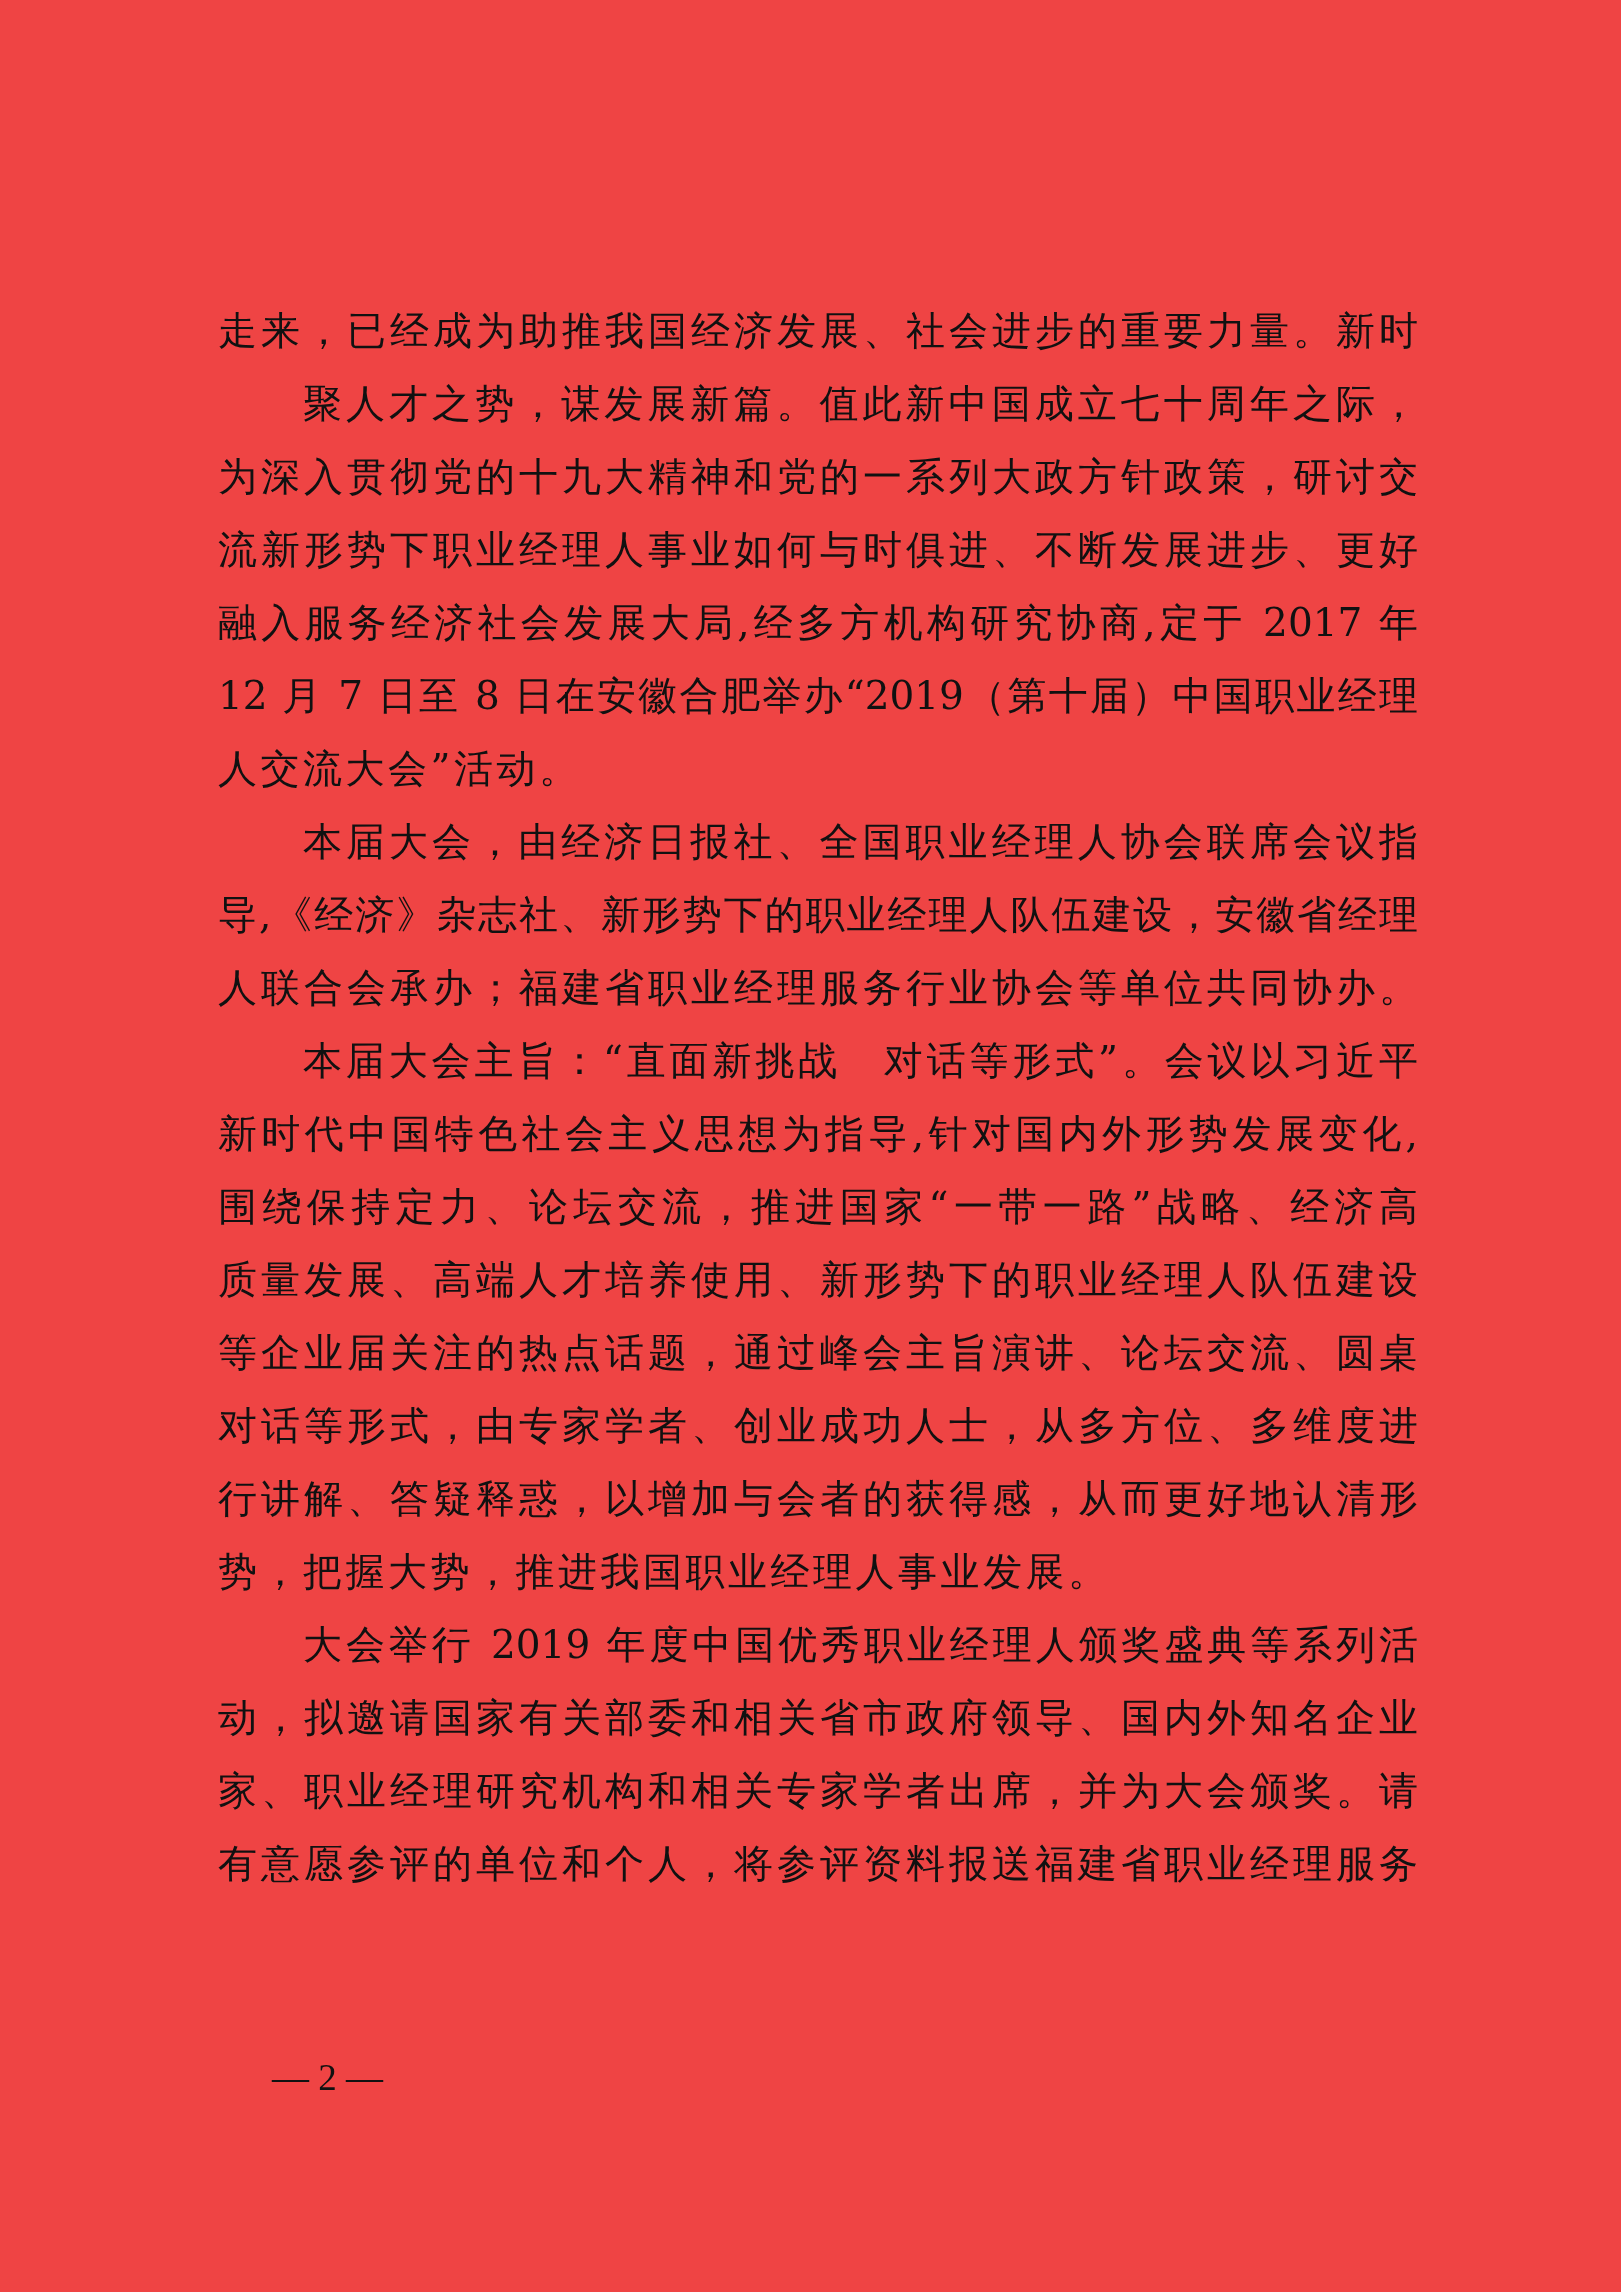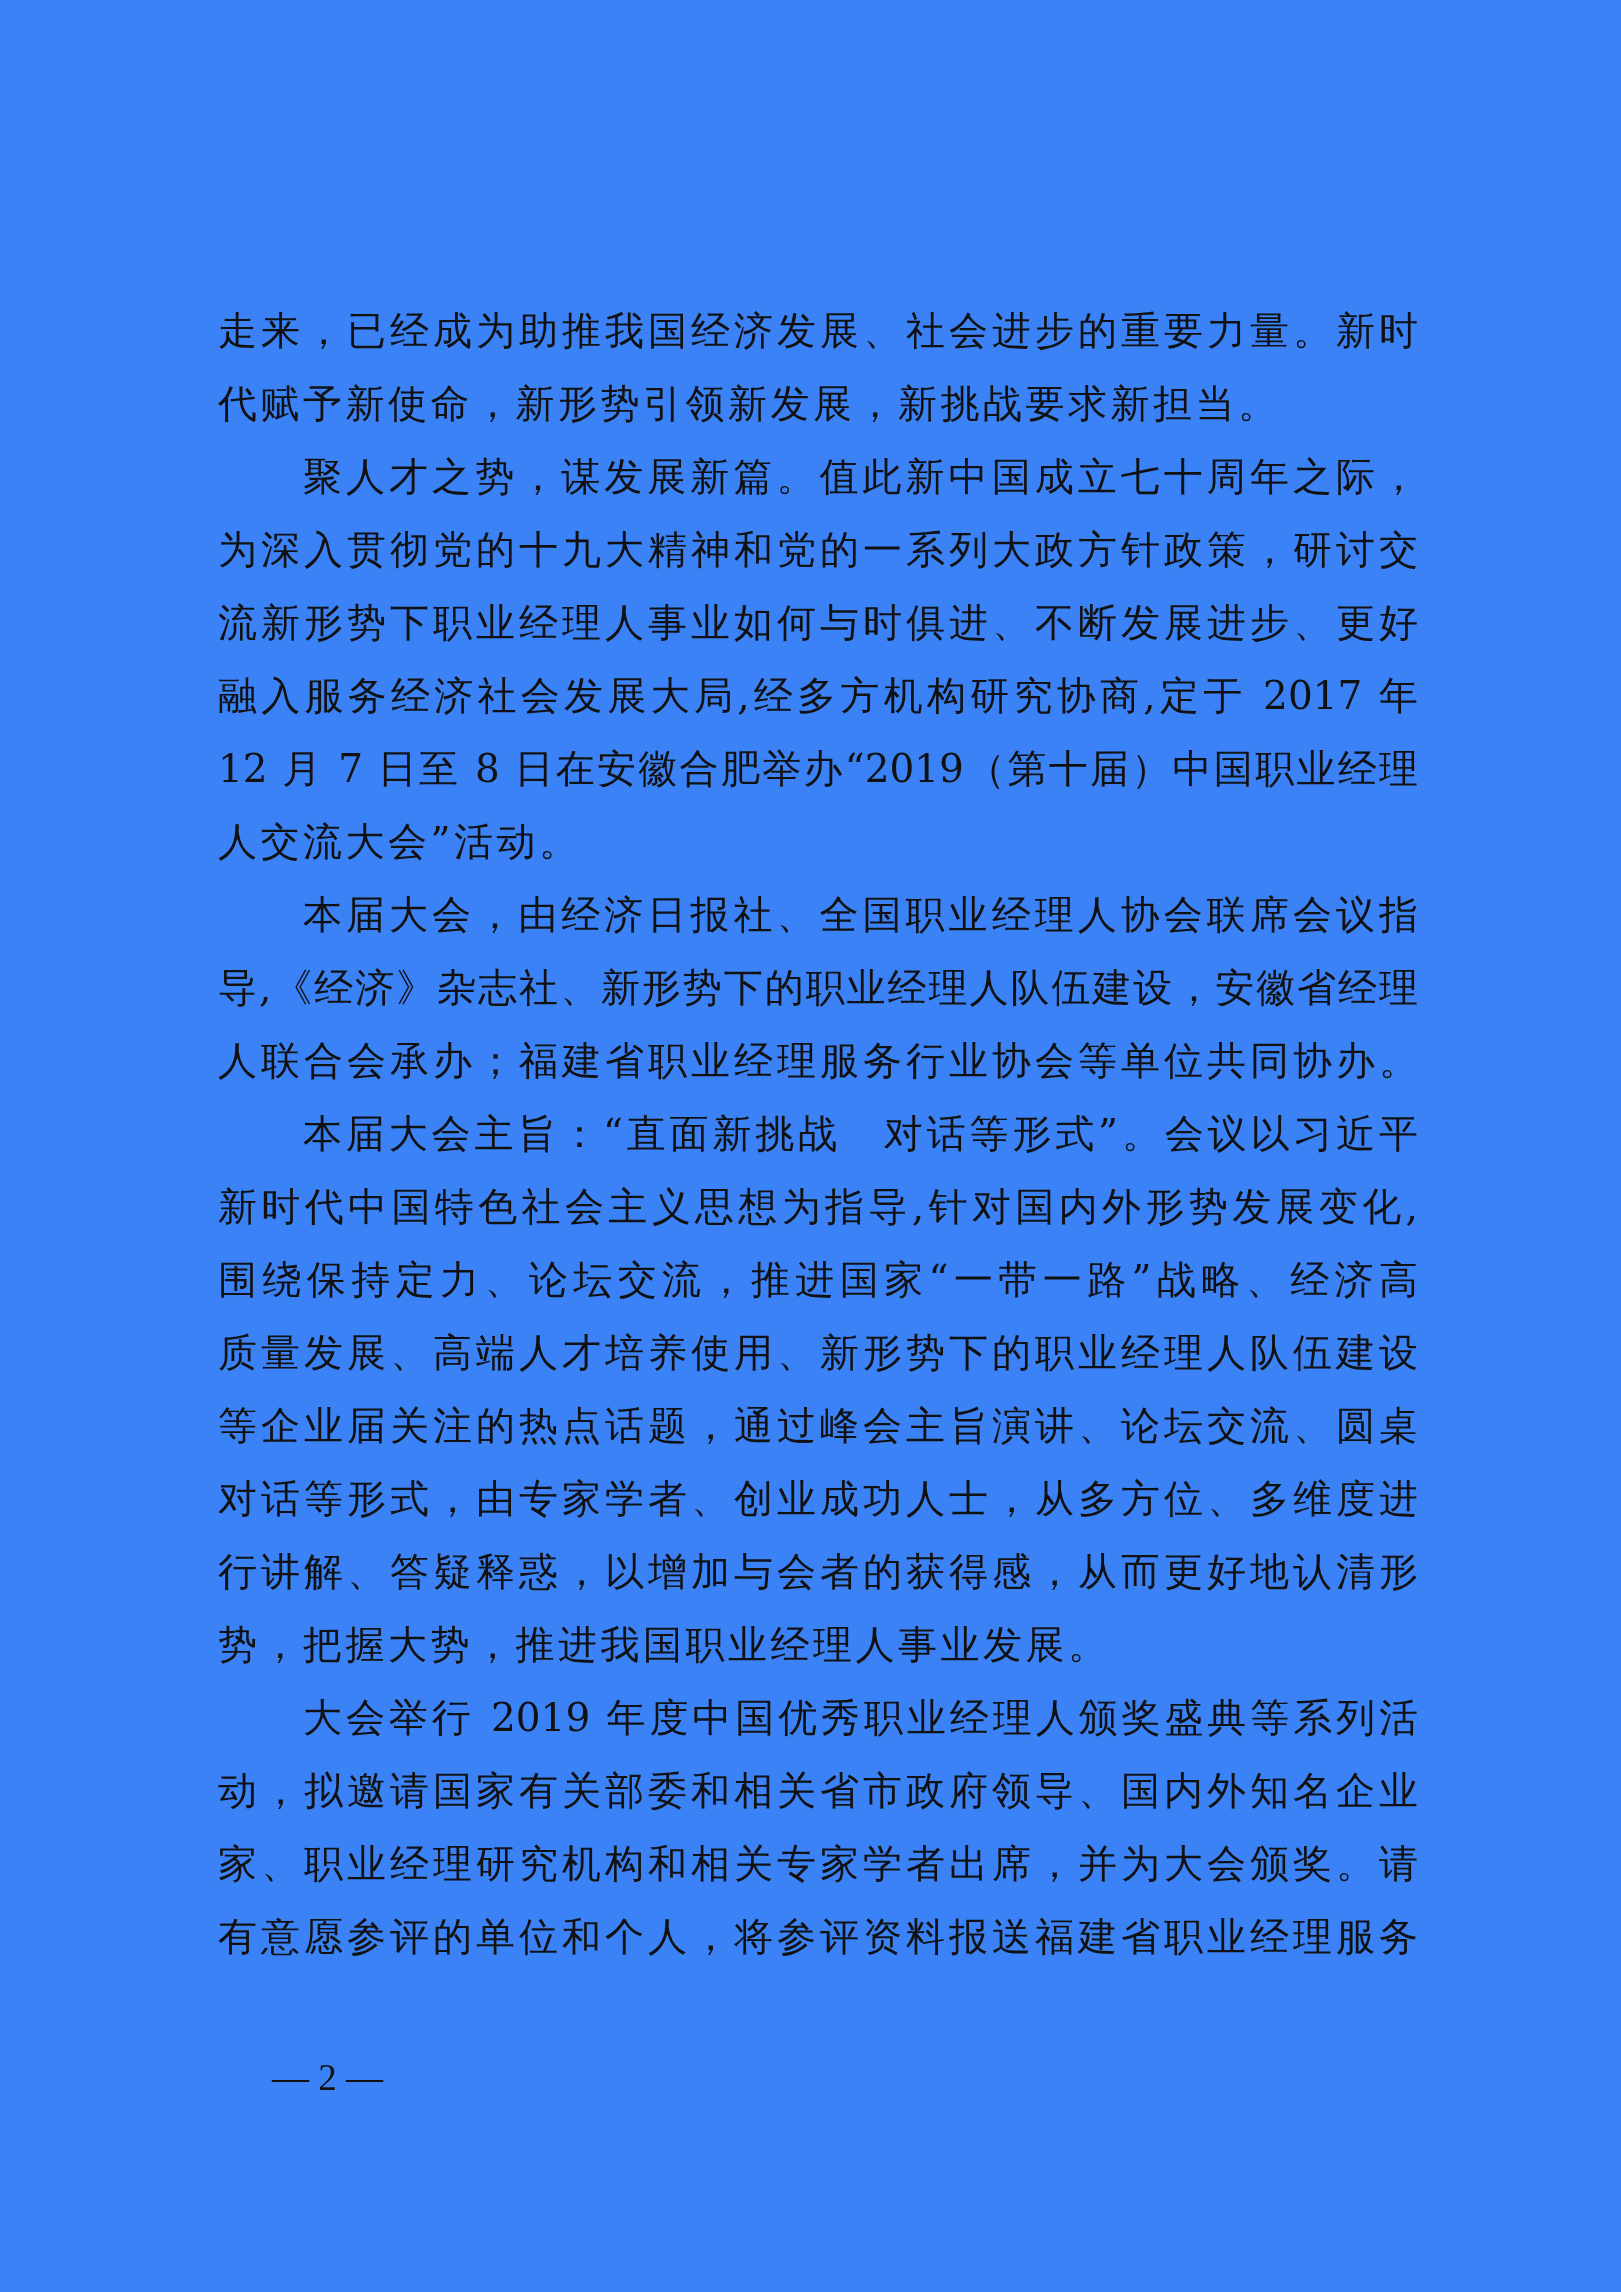--- a/index.html
+++ b/index.html
@@ -1,17 +1,17 @@
 <!DOCTYPE html>
 <html><head>
 <meta charset="utf-8">
 <style>
   html, body { margin: 0; padding: 0; background: #ffffff; }
   body { width: 1621px; height: 2293px; position: relative; overflow: hidden; }
-  .page { position: absolute; left: 0; top: 0; width: 1621px; height: 2293px; background: #3b82f6; }
+  .page { position: absolute; left: 0; top: 0; width: 1621px; height: 2293px; background: #ef4444; }
   .body-text { position: absolute; left: 218px; top: 294px; width: 1200px; }
   .line {
     height: 73px; line-height: 73px;
     font-family: "DejaVu Serif", "Liberation Serif", serif;
     font-size: 39px; color: #111;
     white-space: nowrap;
     text-align: justify; text-align-last: justify;
     letter-spacing: 0px;
   }
   .line.last { text-align-last: left; letter-spacing: 3.5px; }
@@ -23,21 +23,20 @@
   }
 </style>
 </head>
 <body>
 
 <div class="page">
   <div class="body-text">
 
     <div>
       <div class="line">走来，已经成为助推我国经济发展、社会进步的重要力量。新时</div>
-      <div class="line last">代赋予新使命，新形势引领新发展，新挑战要求新担当。</div>
     </div>
 
     <div>
       <div class="line indent">聚人才之势，谋发展新篇。值此新中国成立七十周年之际，</div>
       <div class="line">为深入贯彻党的十九大精神和党的一系列大政方针政策，研讨交</div>
       <div class="line">流新形势下职业经理人事业如何与时俱进、不断发展进步、更好</div>
       <div class="line">融入服务经济社会发展大局,经多方机构研究协商,定于 2017 年</div>
       <div class="line">12 月 7 日至 8 日在安徽合肥举办“2019（第十届）中国职业经理</div>
       <div class="line last">人交流大会”活动。</div>
     </div>

